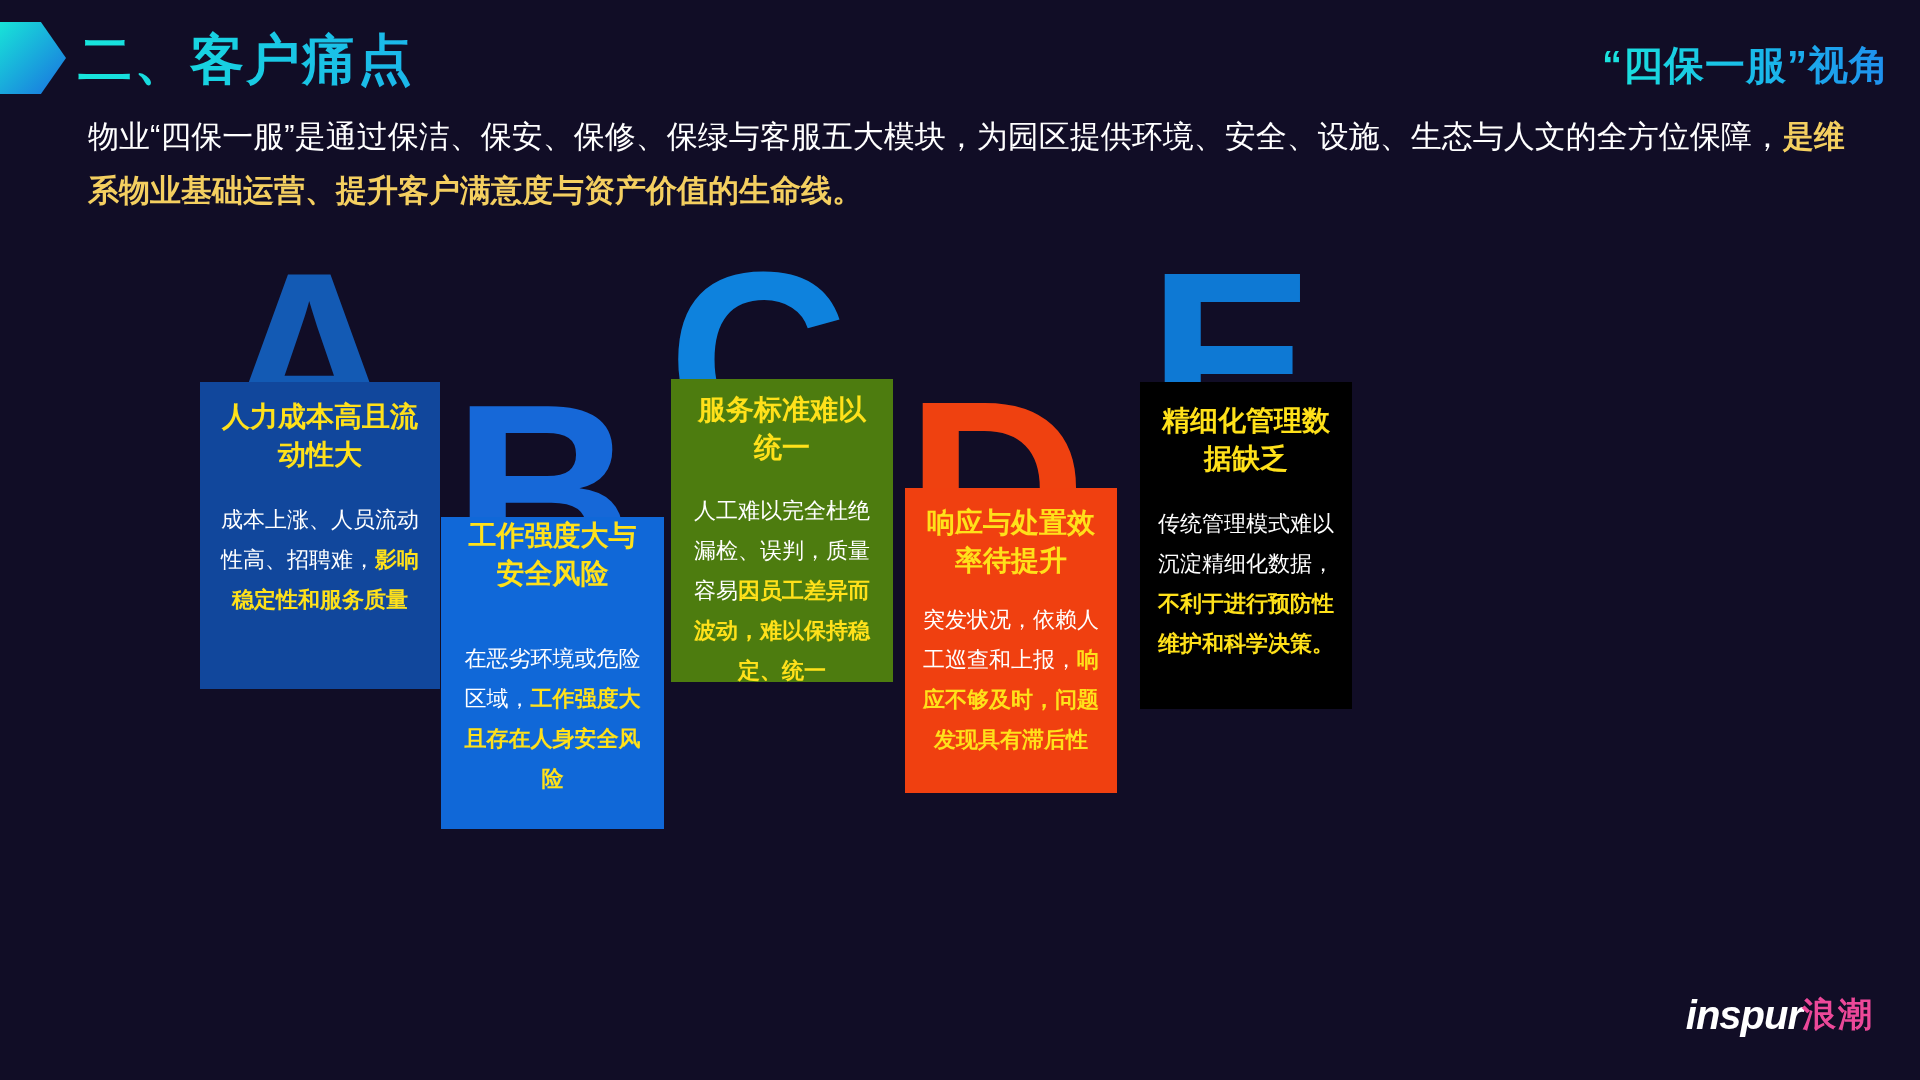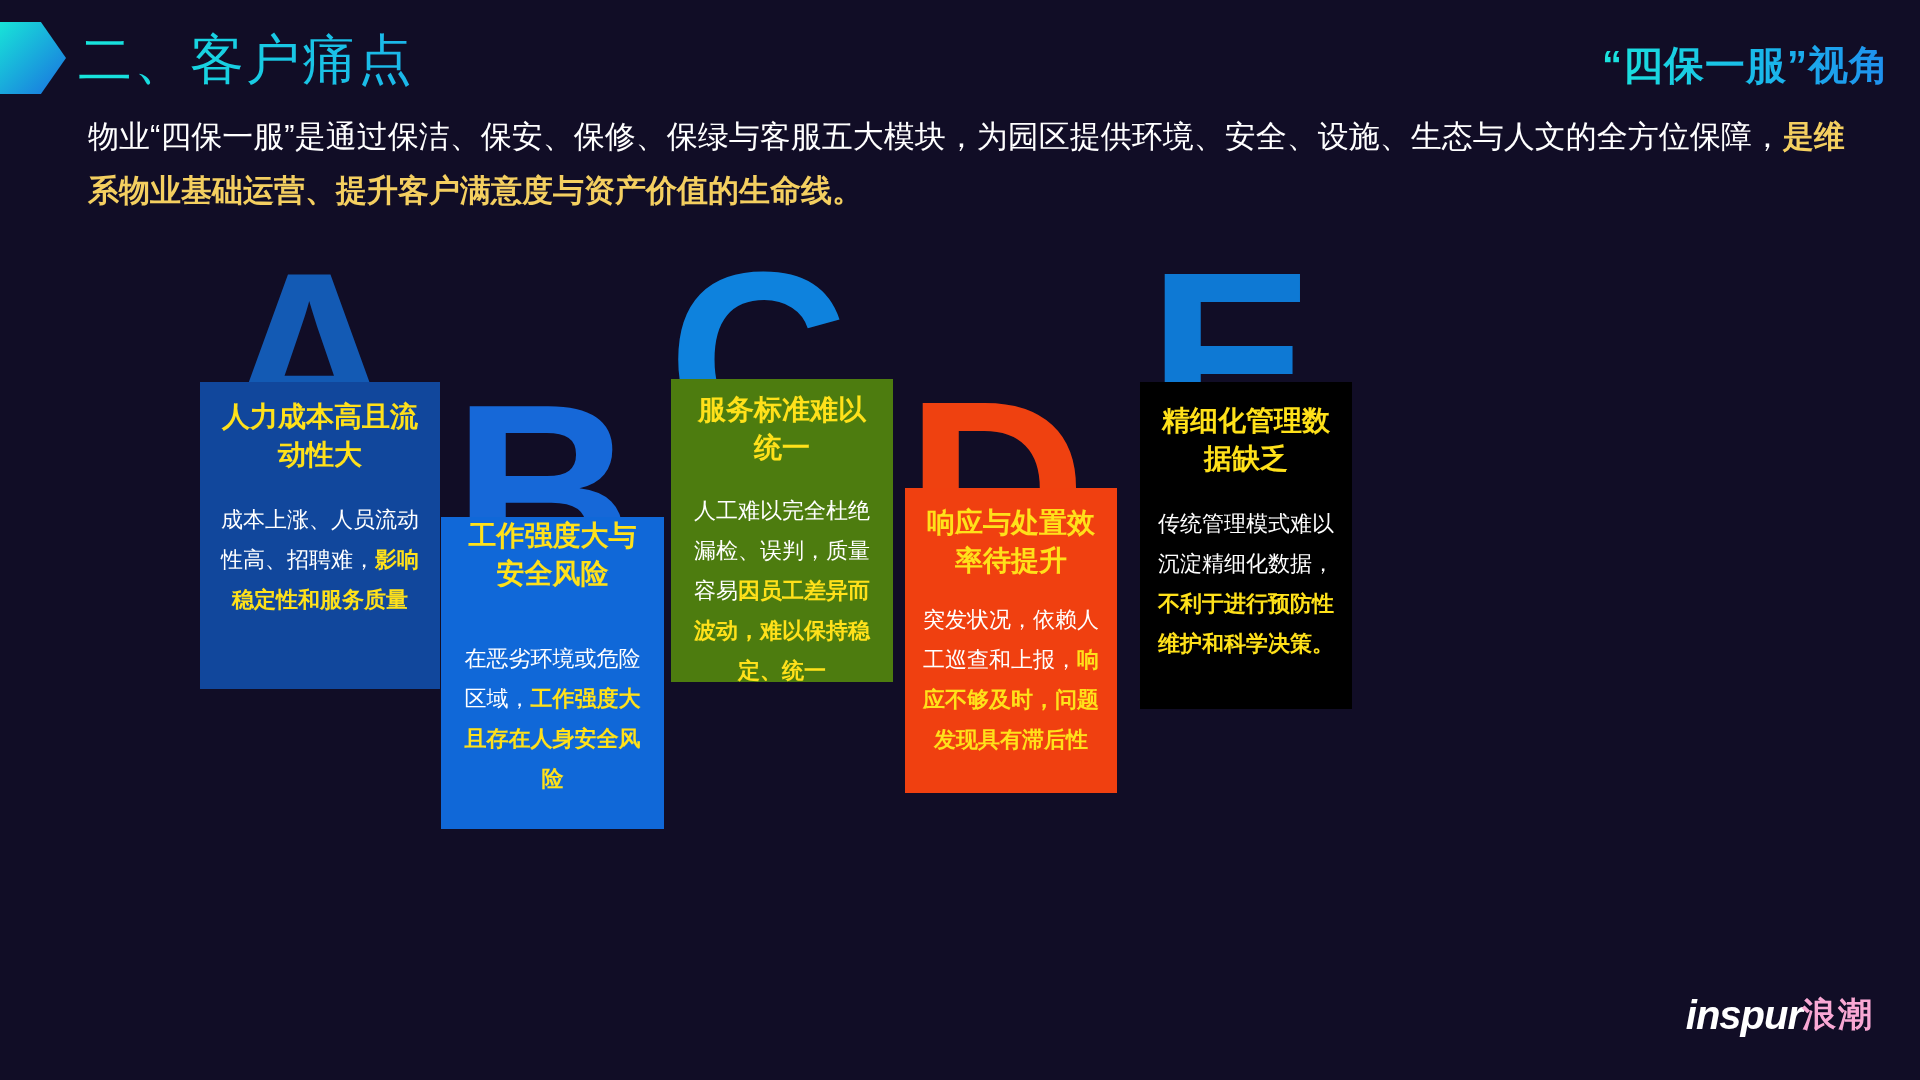--- a/index.html
+++ b/index.html
@@ -12,21 +12,21 @@
   .slide{position:absolute;inset:0;background:#110d26;}
 
   
   .hdr-arrow{
     position:absolute;left:0;top:22px;width:66px;height:72px;
     background:linear-gradient(135deg,#18e4d8 0%,#1a6fe0 100%);
     clip-path:polygon(0 0,62% 0,100% 50%,62% 100%,0 100%);
   }
   .hdr-title{
     position:absolute;left:78px;top:24px;
-    font-size:54px;font-weight:normal;letter-spacing:2px;
+    font-size:54px;font-weight:bold;letter-spacing:2px;
     background:linear-gradient(90deg,#17e6dc 0%,#18cfe2 45%,#1bb6ea 100%);
     -webkit-background-clip:text;background-clip:text;color:transparent;
     white-space:nowrap;
   }
   .hdr-right{
     position:absolute;right:30px;top:38px;
     font-size:40px;font-weight:bold;letter-spacing:1px;
     background:linear-gradient(90deg,#1ae3dc 0%,#19b9ea 55%,#1f8fef 100%);
     -webkit-background-clip:text;background-clip:text;color:transparent;
     white-space:nowrap;
@@ -84,21 +84,21 @@
   #cardE{left:1140px;top:382px;width:212px;height:327px;background:#000000;}
   #cardE .ctitle{margin-top:20px;}
   #cardE .cbody{margin-top:26px;}
   #letterE{left:1148px;top:236px;color:#0e79d4;}
 
   
   .logo{position:absolute;right:46px;bottom:42px;display:flex;align-items:center;}
   .logo .mark{
     font-size:40px;font-weight:bold;font-style:italic;color:#ffffff;letter-spacing:-1px;
   }
-  .logo .cn{font-size:34px;font-weight:bold;color:#f9a8d4;letter-spacing:2px;}
+  .logo .cn{font-size:34px;font-weight:bold;color:#ec4899;letter-spacing:2px;}
 </style>
 </head>
 <body>
 
 <div class="slide">
 
   <div class="hdr-arrow"></div>
   <div class="hdr-title">二、客户痛点</div>
   <div class="hdr-right">“四保一服”视角</div>
 

